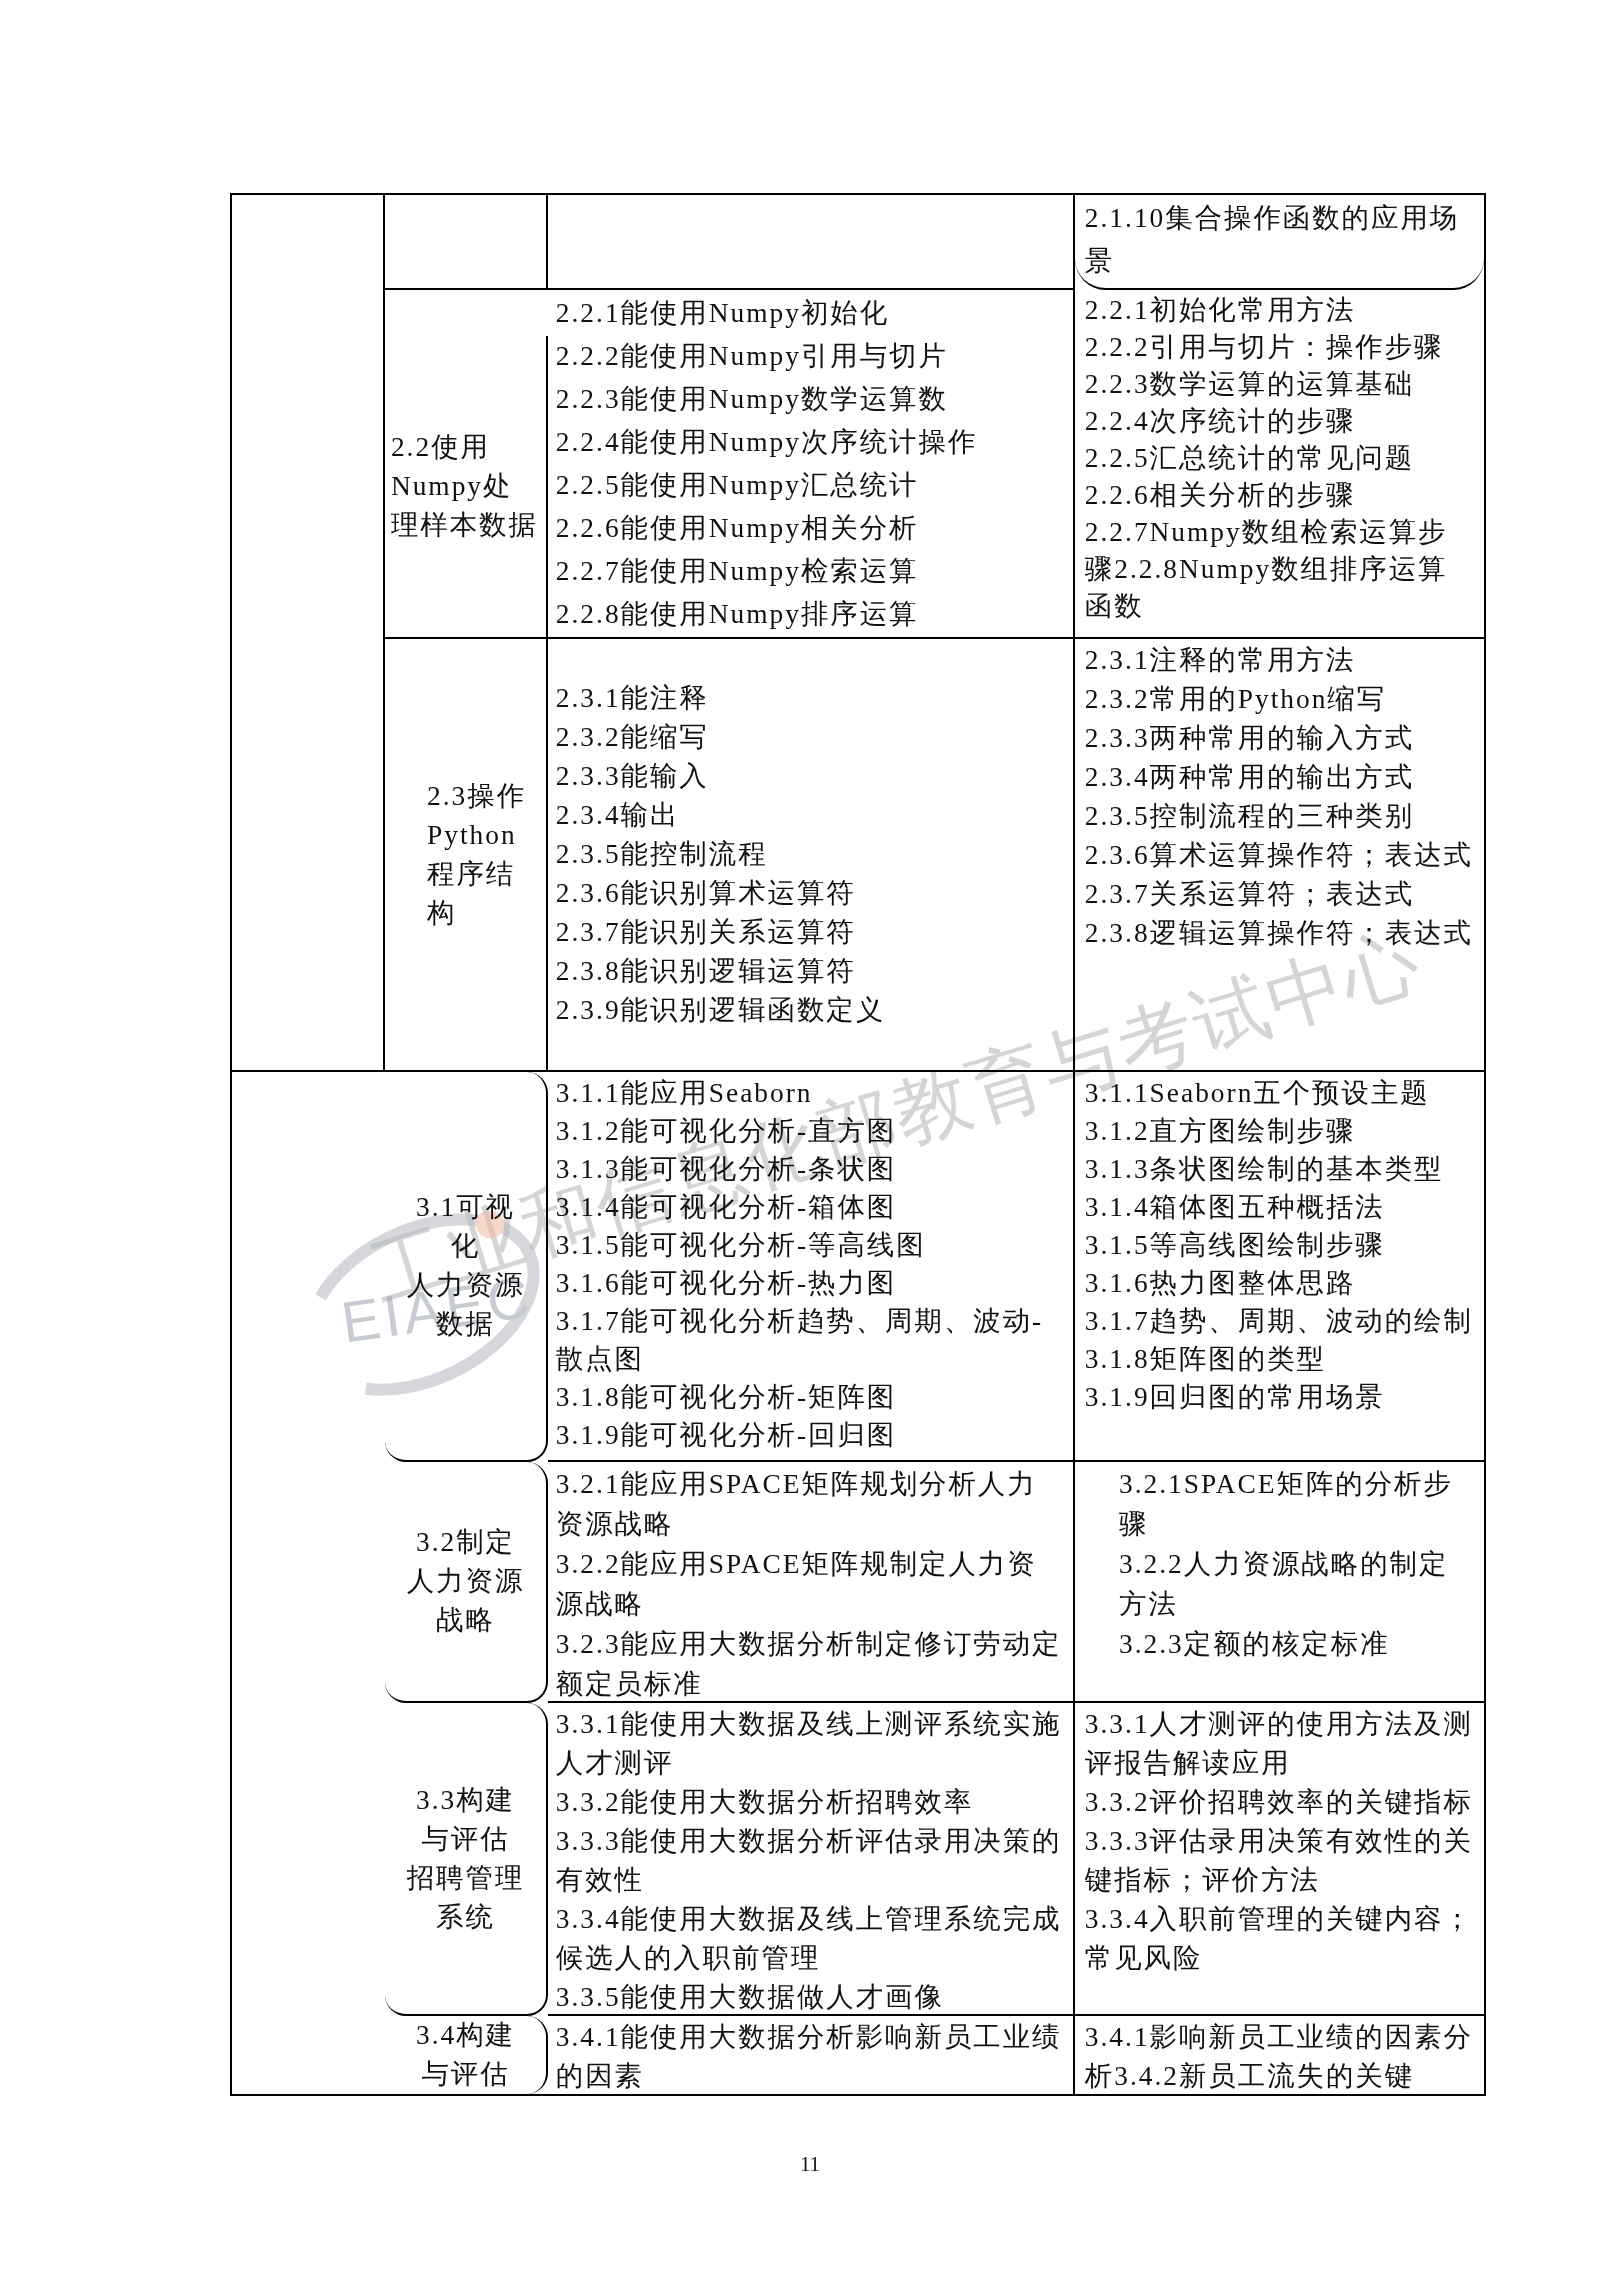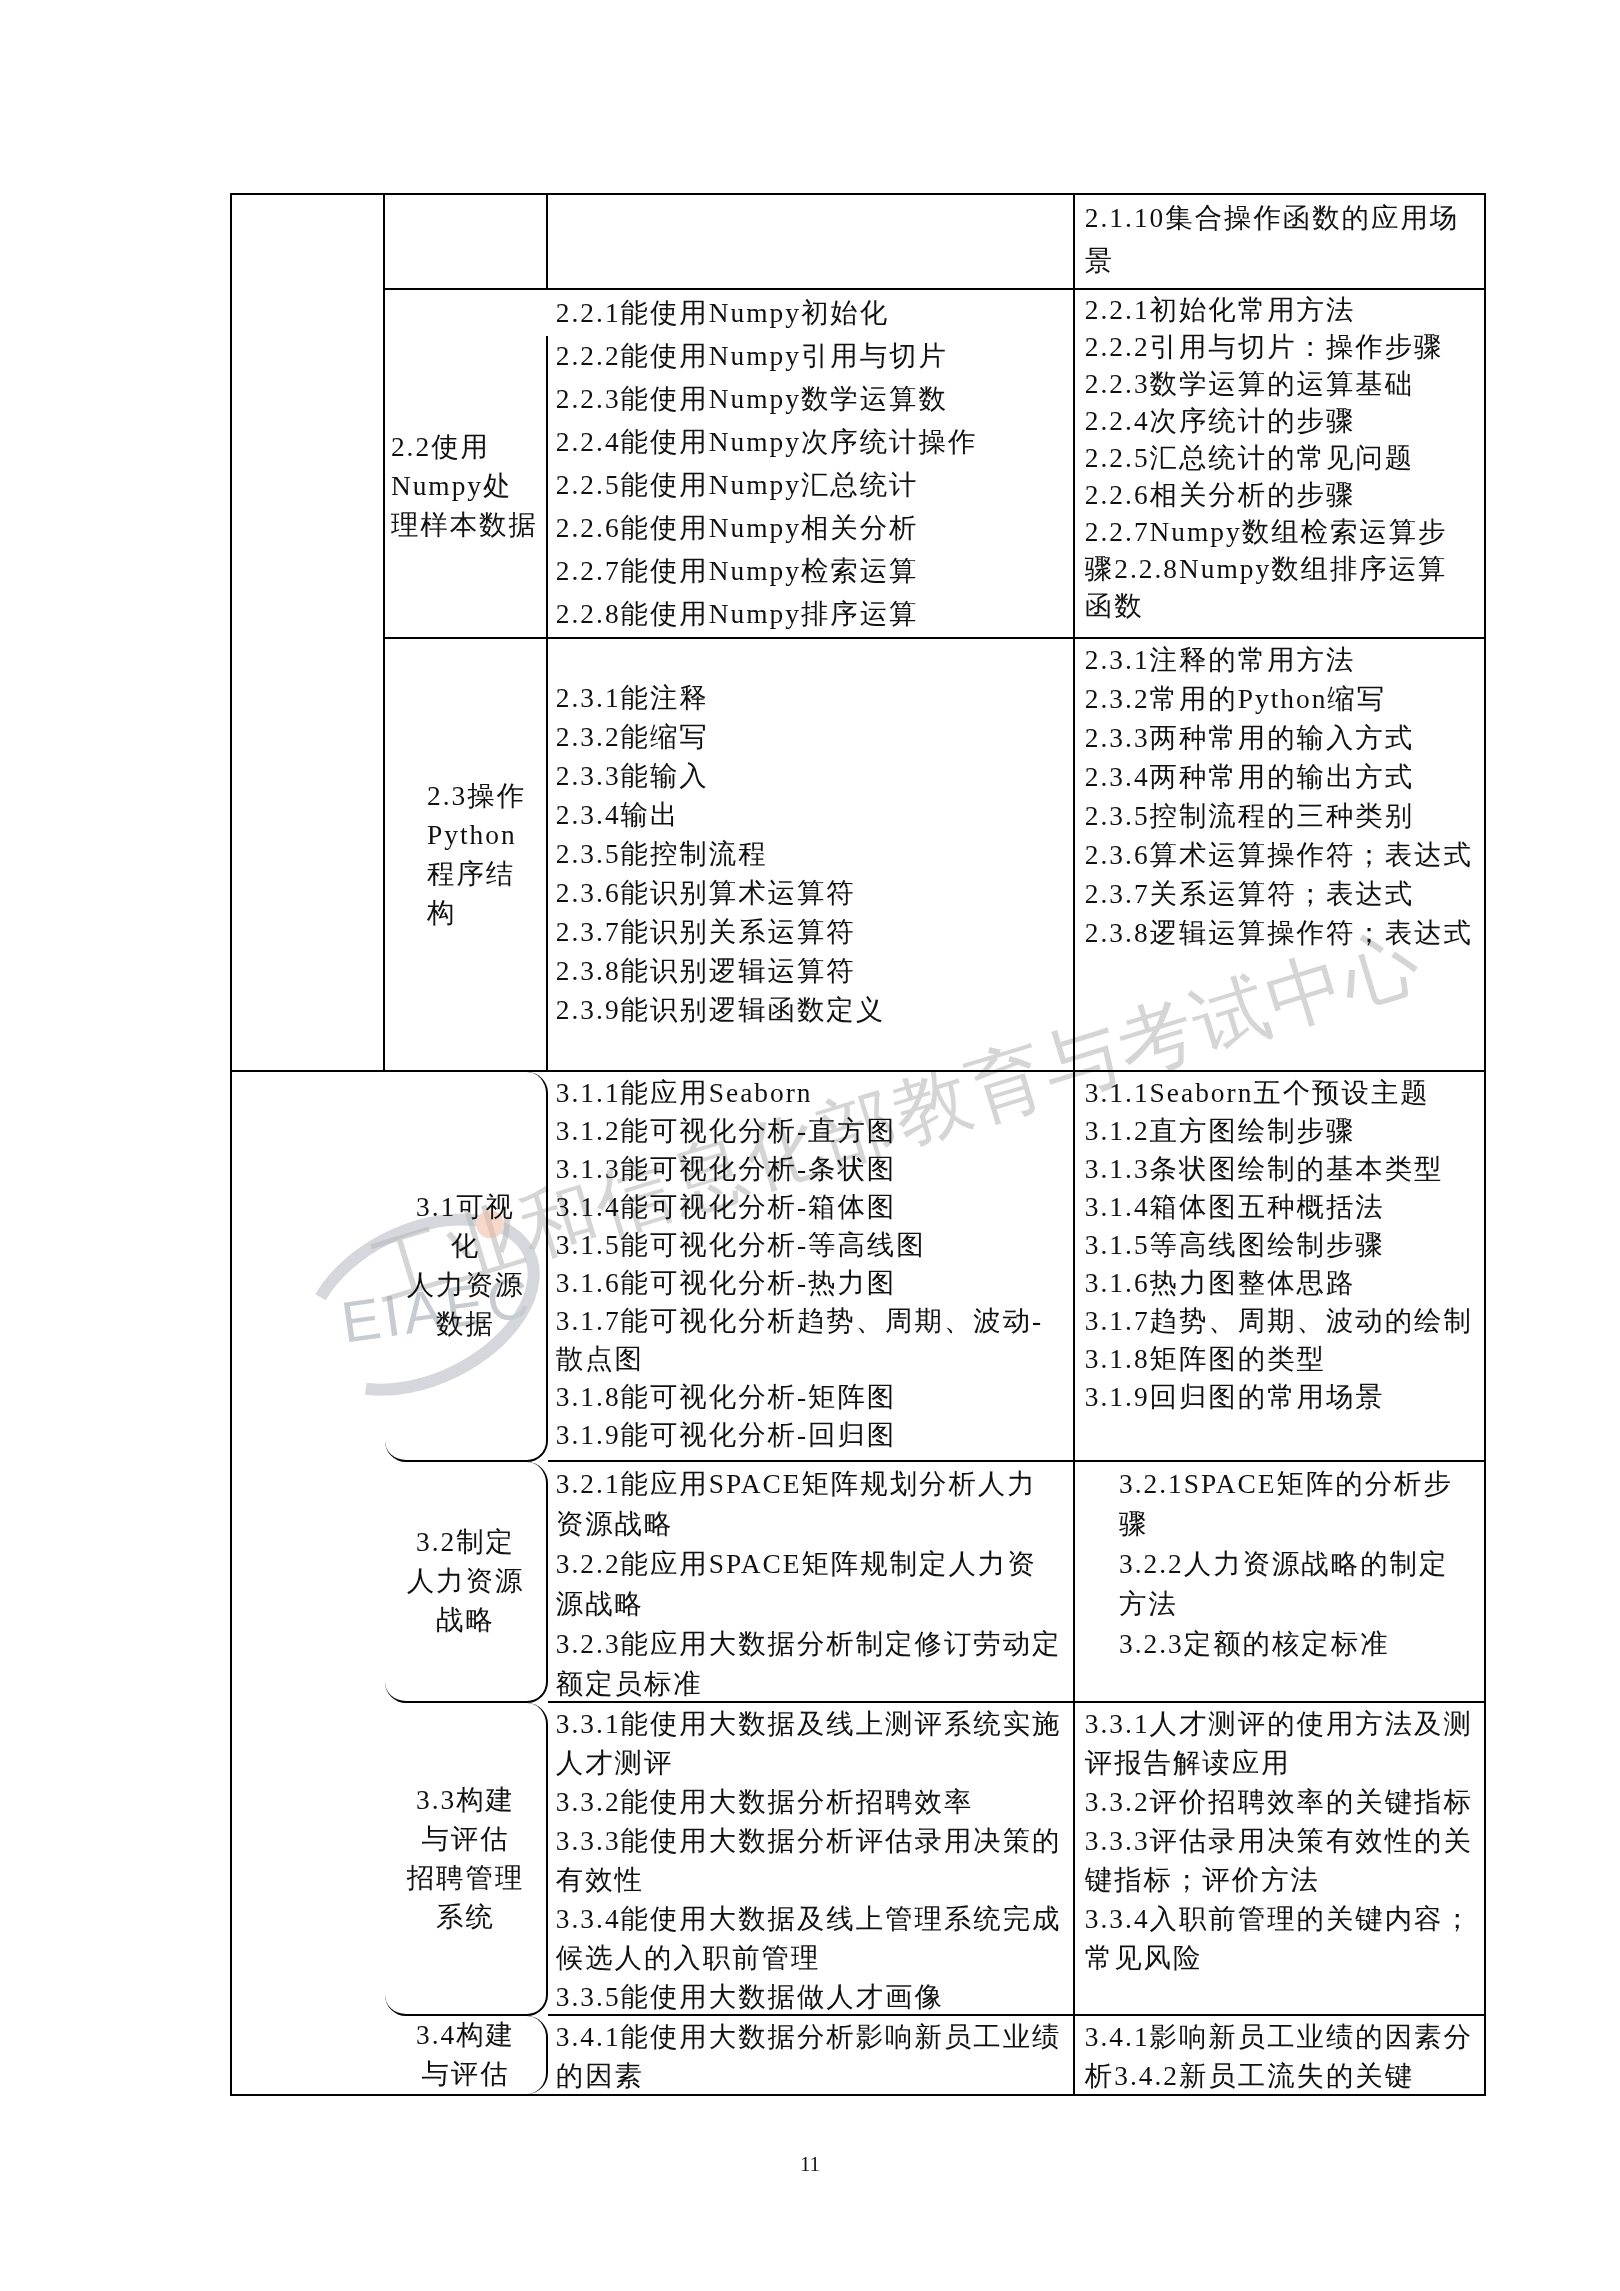--- a/index.html
+++ b/index.html
@@ -125,21 +125,21 @@
       <div class="para">3.3.1能使用大数据及线上测评系统实施人才测评</div>
       <div class="para">3.3.2能使用大数据分析招聘效率</div>
       <div class="para">3.3.3能使用大数据分析评估录用决策的有效性</div>
       <div class="para">3.3.4能使用大数据及线上管理系统完成候选人的入职前管理</div>
       <div class="para">3.3.5能使用大数据做人才画像</div>
     </div>
   <div class="cell pad lh40 last-row" style="grid-column:3;grid-row:7;">
       <div class="para">3.4.1能使用大数据分析影响新员工业绩的因素</div>
     </div>
 
-  <div class="cell pad4 lh44 last-col" style="grid-column:4;grid-row:1;">
+  <div class="cell pad4 lh44 last-col" style="grid-column:4;grid-row:1;border-radius:31px;">
       <div class="para">2.1.10集合操作函数的应用场景</div>
     </div>
   <div class="cell pad4 lh38 last-col" style="grid-column:4;grid-row:2;">
       <div class="para">2.2.1初始化常用方法</div>
       <div class="para">2.2.2引用与切片：操作步骤</div>
       <div class="para">2.2.3数学运算的运算基础</div>
       <div class="para">2.2.4次序统计的步骤</div>
       <div class="para">2.2.5汇总统计的常见问题</div>
       <div class="para">2.2.6相关分析的步骤</div>
       <div class="para">2.2.7Numpy数组检索运算步骤2.2.8Numpy数组排序运算函数</div>

